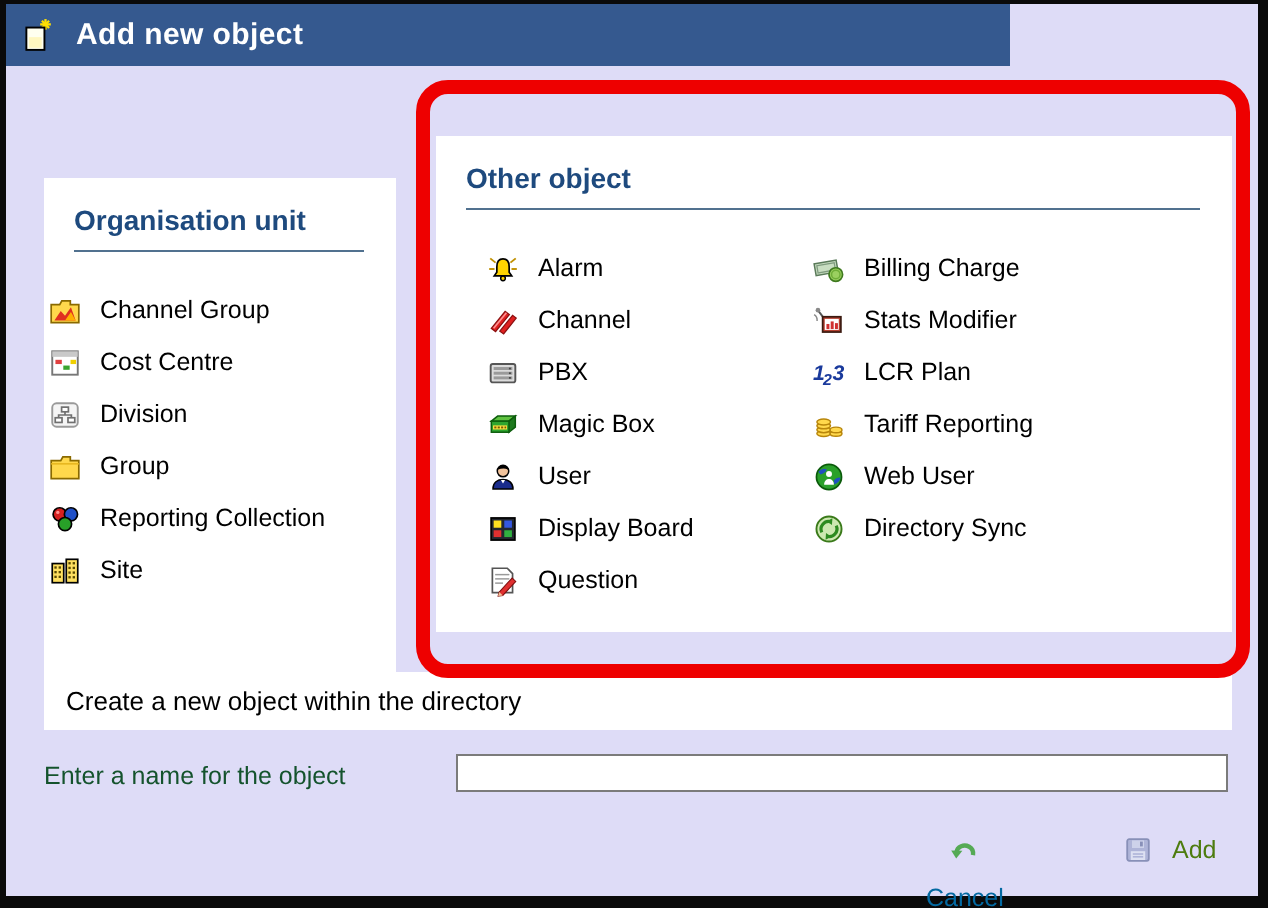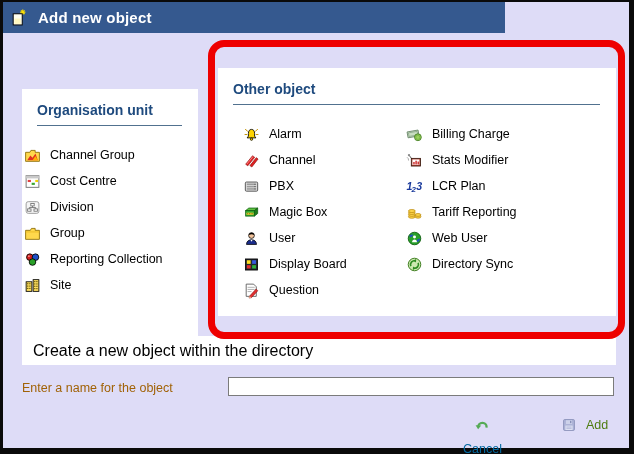--- a/index.html
+++ b/index.html
@@ -27,23 +27,23 @@
   .cols { display:flex; }
   .cols ul.obj-list { width:188px; padding-left:25px; }
   .cols ul.obj-list + ul.obj-list { width:auto; padding-left:0; }
   .ic { width:17px; height:17px; flex:0 0 17px; }
   .ic svg { width:100%; height:100%; display:block; }
 
   .highlight { position:absolute; left:205px; top:38px; width:417px; height:299px;
                border:7px solid #EE0000; border-radius:16px; pointer-events:none; z-index:5; }
 
   .infobar { position:absolute; left:19px; top:334px; width:594px; height:29px; background:#fff;
-             display:flex; align-items:center; padding-left:11px; font-size:16px; color:#000; }
-
-  .form-label { position:absolute; left:19px; top:379px; font-size:12.5px; color:#a16207; }
+             display:flex; align-items:center; padding-left:11px; font-size:13px; color:#000; }
+
+  .form-label { position:absolute; left:19px; top:379px; font-size:12.5px; color:#14532d; }
   .name-input { position:absolute; left:225px; top:375px; width:386px; height:19px;
                 background:#fff; border:1px solid #7b7b7b; font-size:12px; padding:1px 3px;
                 font-family:"Liberation Sans", sans-serif; }
 
   .btn { position:absolute; display:flex; align-items:center; gap:9px; font-size:12.5px;
          cursor:pointer; background:none; border:none; font-family:"Liberation Sans", sans-serif; }
   .btn .ic { width:16px; height:16px; flex:0 0 16px; }
   .btn-cancel { left:460px; top:415px; color:#0369a1;flex-direction:column; }
   .btn-add { left:558px; top:415px; color:#4d7c0f; cursor:default; }
 </style>

